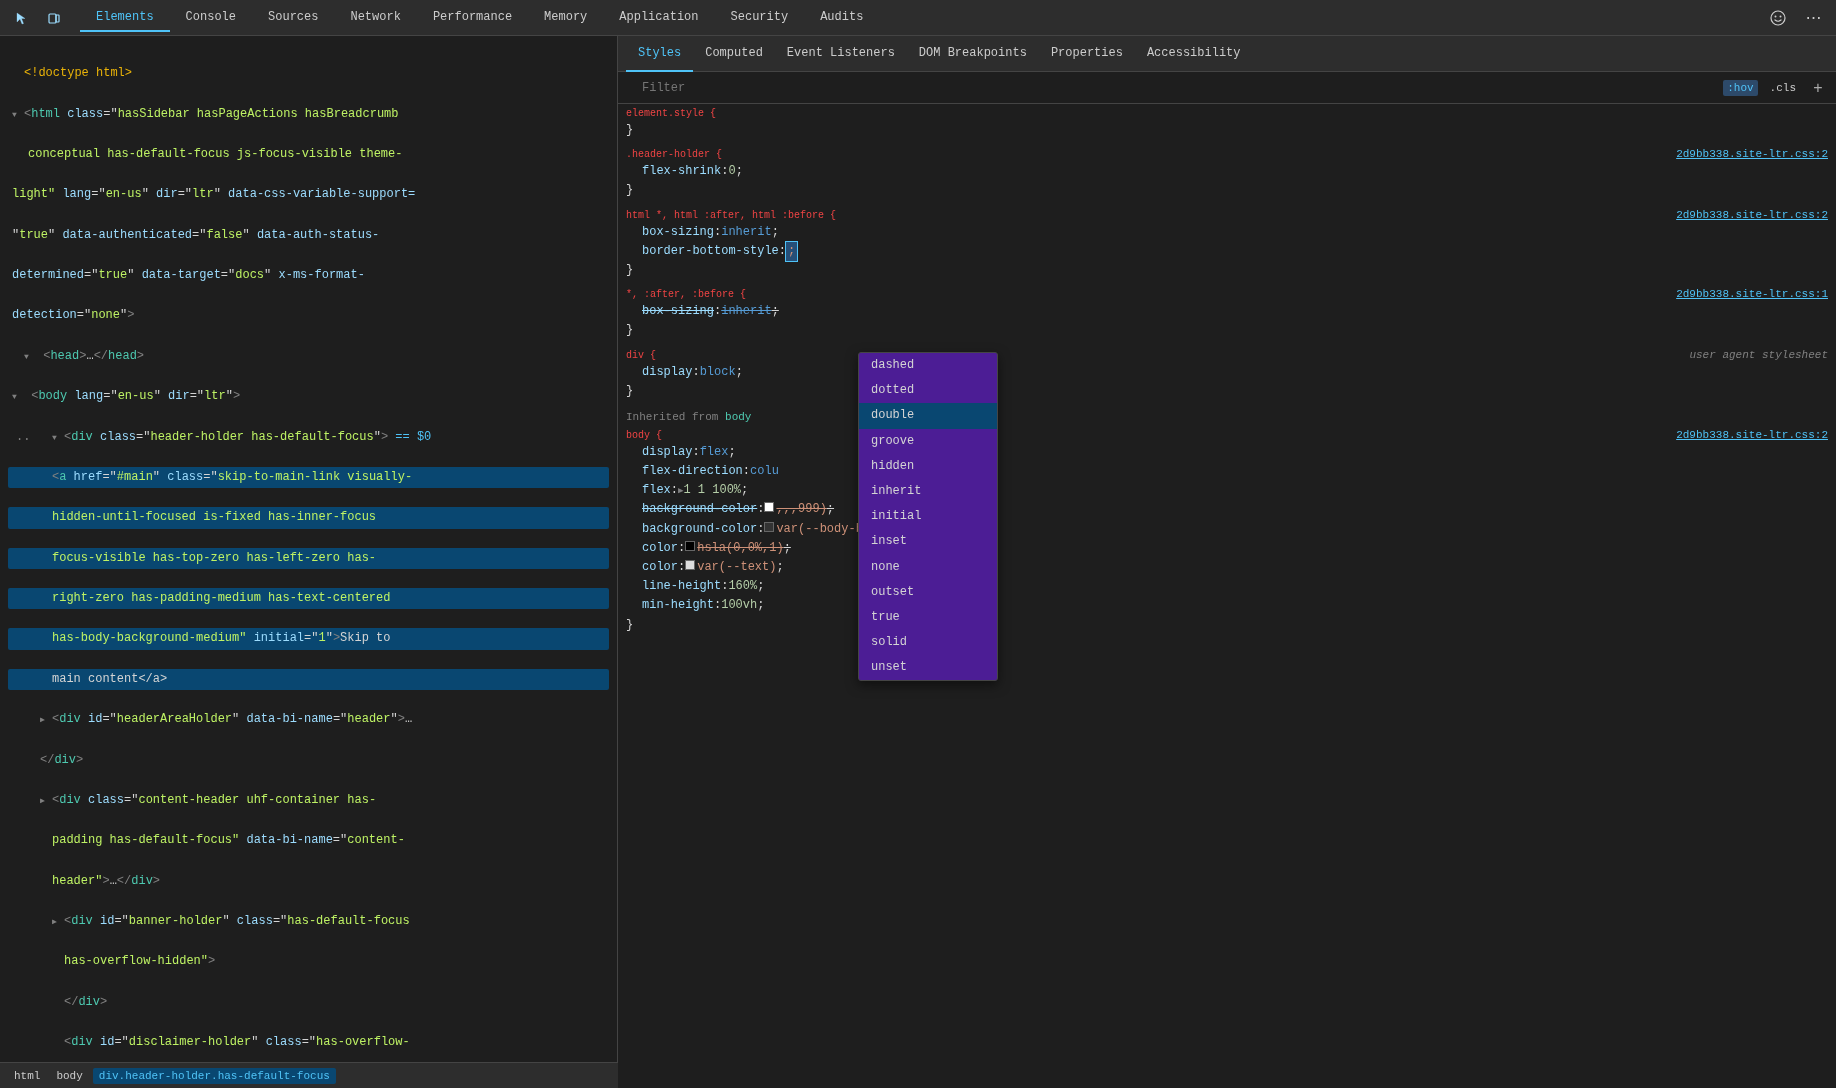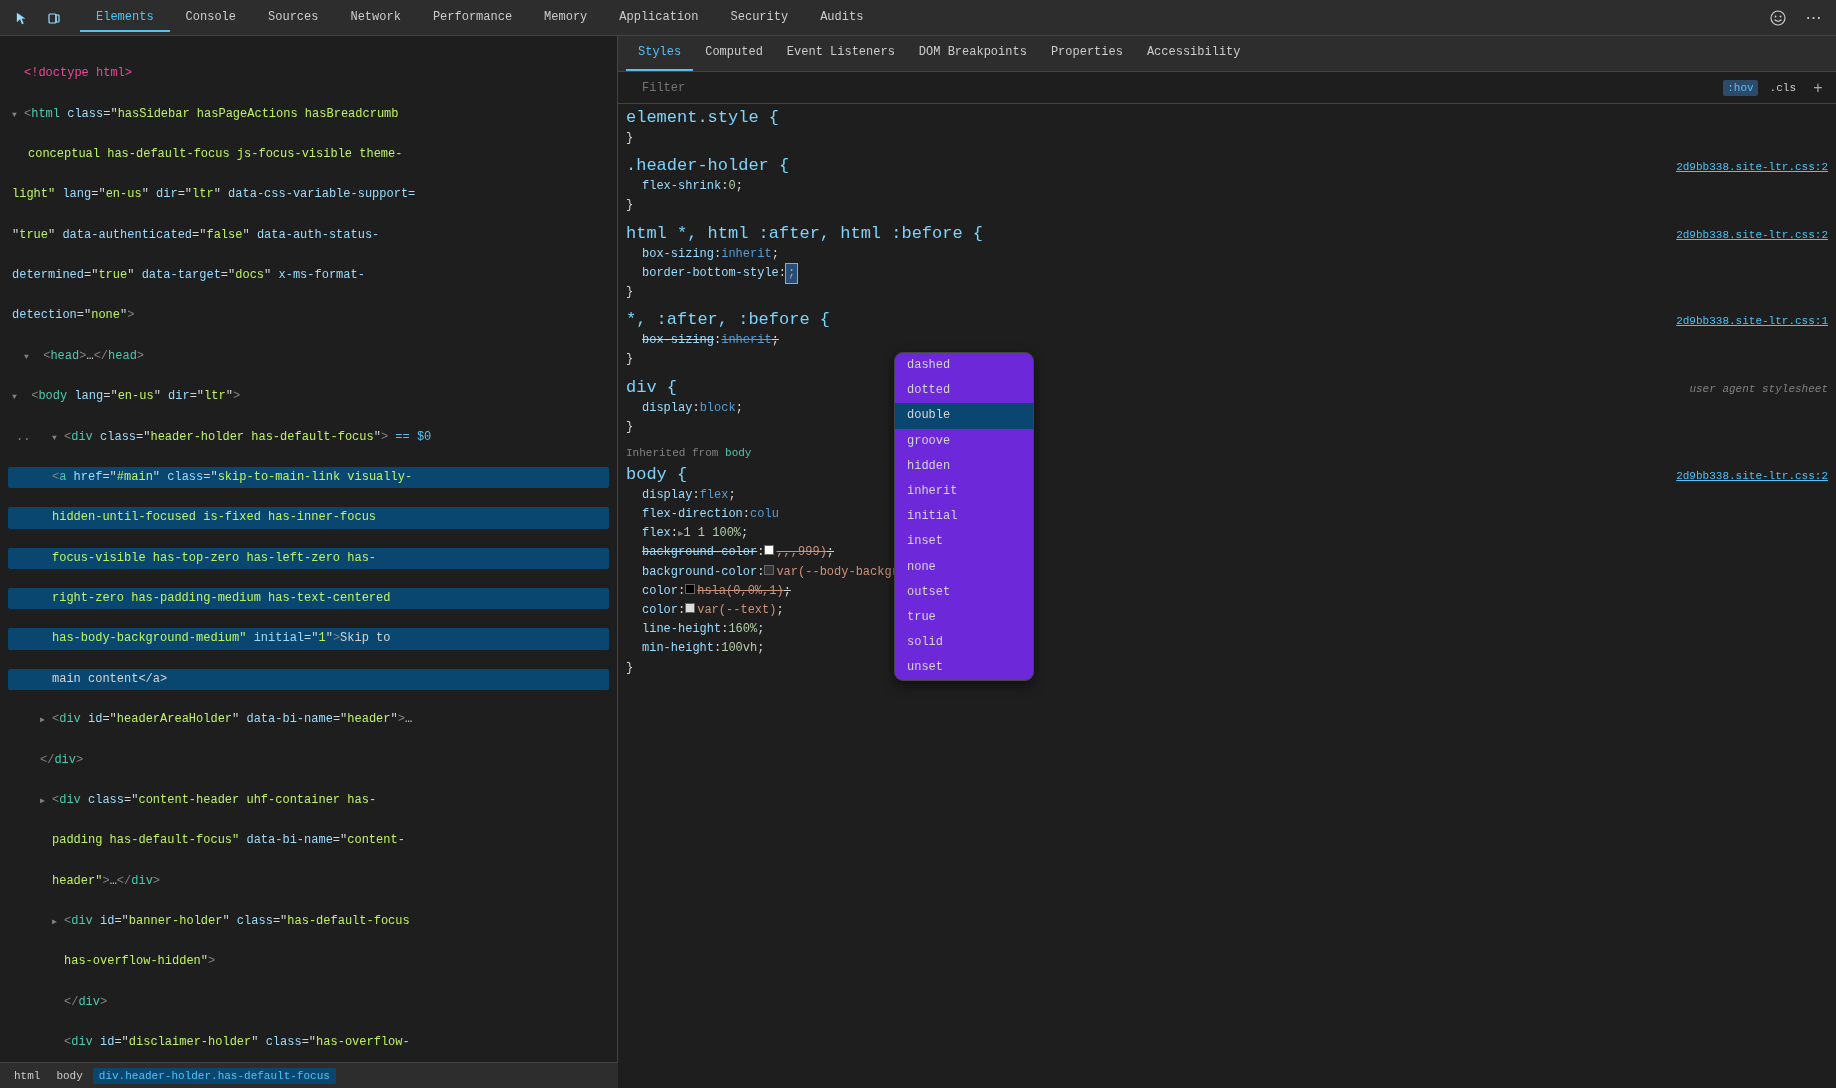--- a/index.html
+++ b/index.html
@@ -95,21 +95,21 @@
       line-height: 1.6;
       white-space: pre-wrap;
       word-break: break-all;
     }
 
     .tag-bracket { color: #808080; }
     .tag-name { color: #4ec9b0; }
     .attr-name { color: #9cdcfe; }
     .attr-value { color: #bef264; }
     .attr-equals { color: #d4d4d4; }
-    .doctype { color: #ec4899; }
+    .doctype { color: #eab308; }
     .dollar-sign { color: #4fc3f7; }
     .text-content { color: #d4d4d4; }
     .strikethrough { text-decoration: line-through; color: #9cdcfe; }
 
     .element-row {
       padding: 1px 4px;
       border-radius: 2px;
     }
     .element-row.selected {
       background: #094771;
@@ -161,21 +161,21 @@
       display: flex;
       flex-direction: column;
       overflow: hidden;
     }
 
     .styles-tabs {
       display: flex;
       background: #2d2d2d;
       border-bottom: 1px solid #444;
       height: 36px;
-      align-items: flex-end;
+      align-items: center;
       padding: 0 8px;
     }
 
     .styles-tab {
       padding: 0 12px;
       height: 36px;
       display: flex;
       align-items: center;
       cursor: pointer;
       color: #ccc;
@@ -228,22 +228,22 @@
     }
 
     .css-selector-line {
       display: flex;
       justify-content: space-between;
       align-items: baseline;
       margin-bottom: 2px;
     }
 
     .css-selector {
-      color: #7dd3fc;
-      font-size: 17px;
+      color: #ef4444;
+      font-size: 10px;
     }
 
     .css-source {
       color: #4fc3f7;
       font-size: 11px;
       text-decoration: underline;
       cursor: pointer;
     }
 
     .css-source.user-agent {
@@ -278,27 +278,26 @@
       width: 10px;
       height: 10px;
       border: 1px solid #666;
       margin-right: 2px;
       vertical-align: middle;
     }
 
     
     .autocomplete-dropdown {
       position: absolute;
-      background: #6d28d9;
+      background: #4c1d95;
       border: 1px solid #454545;
-      border-radius: 9px;
+      border-radius: 3px;
       z-index: 100;
       min-width: 140px;
       box-shadow: 0 4px 12px rgba(0,0,0,0.5);
-      margin-left: 36px;
     }
 
     .autocomplete-item {
       padding: 3px 12px;
       cursor: pointer;
       color: #d4d4d4;
       font-size: 12px;
       line-height: 1.6;
     }
     .autocomplete-item.selected { background: #094771; }

